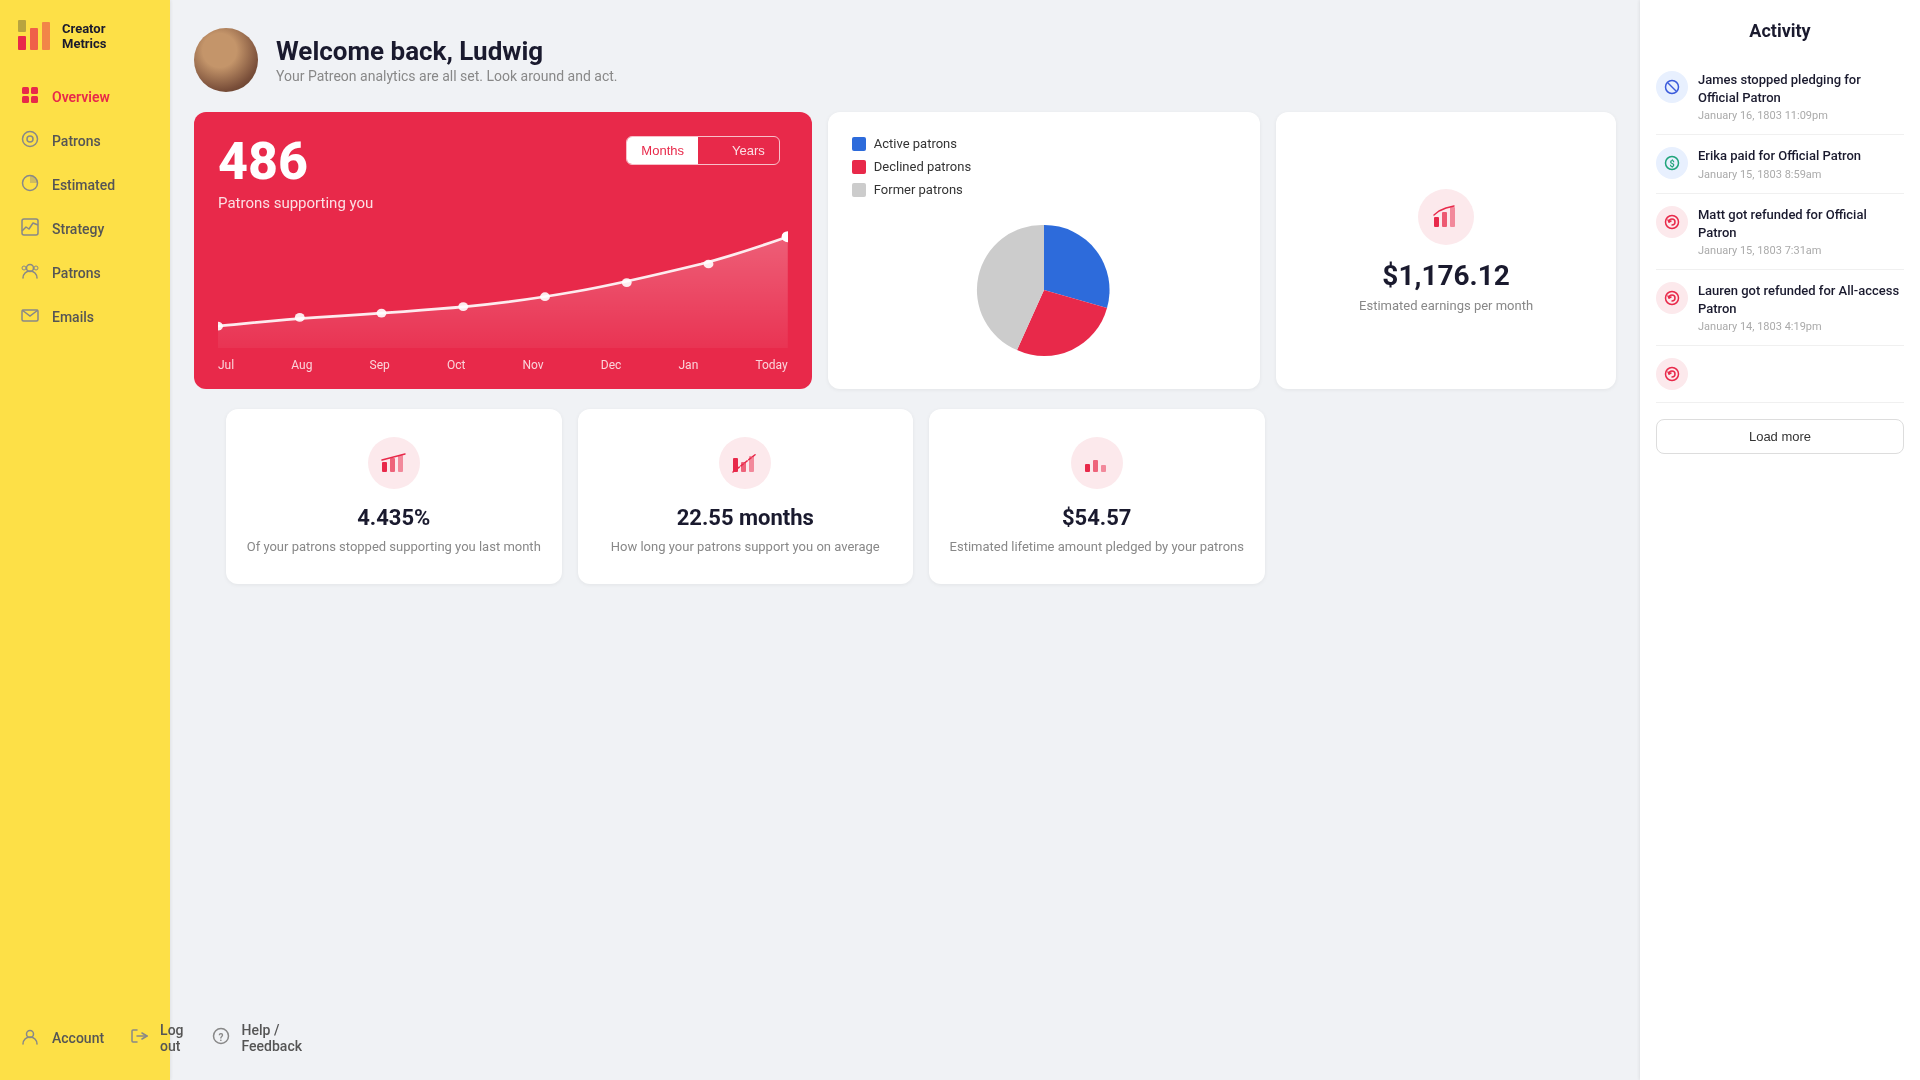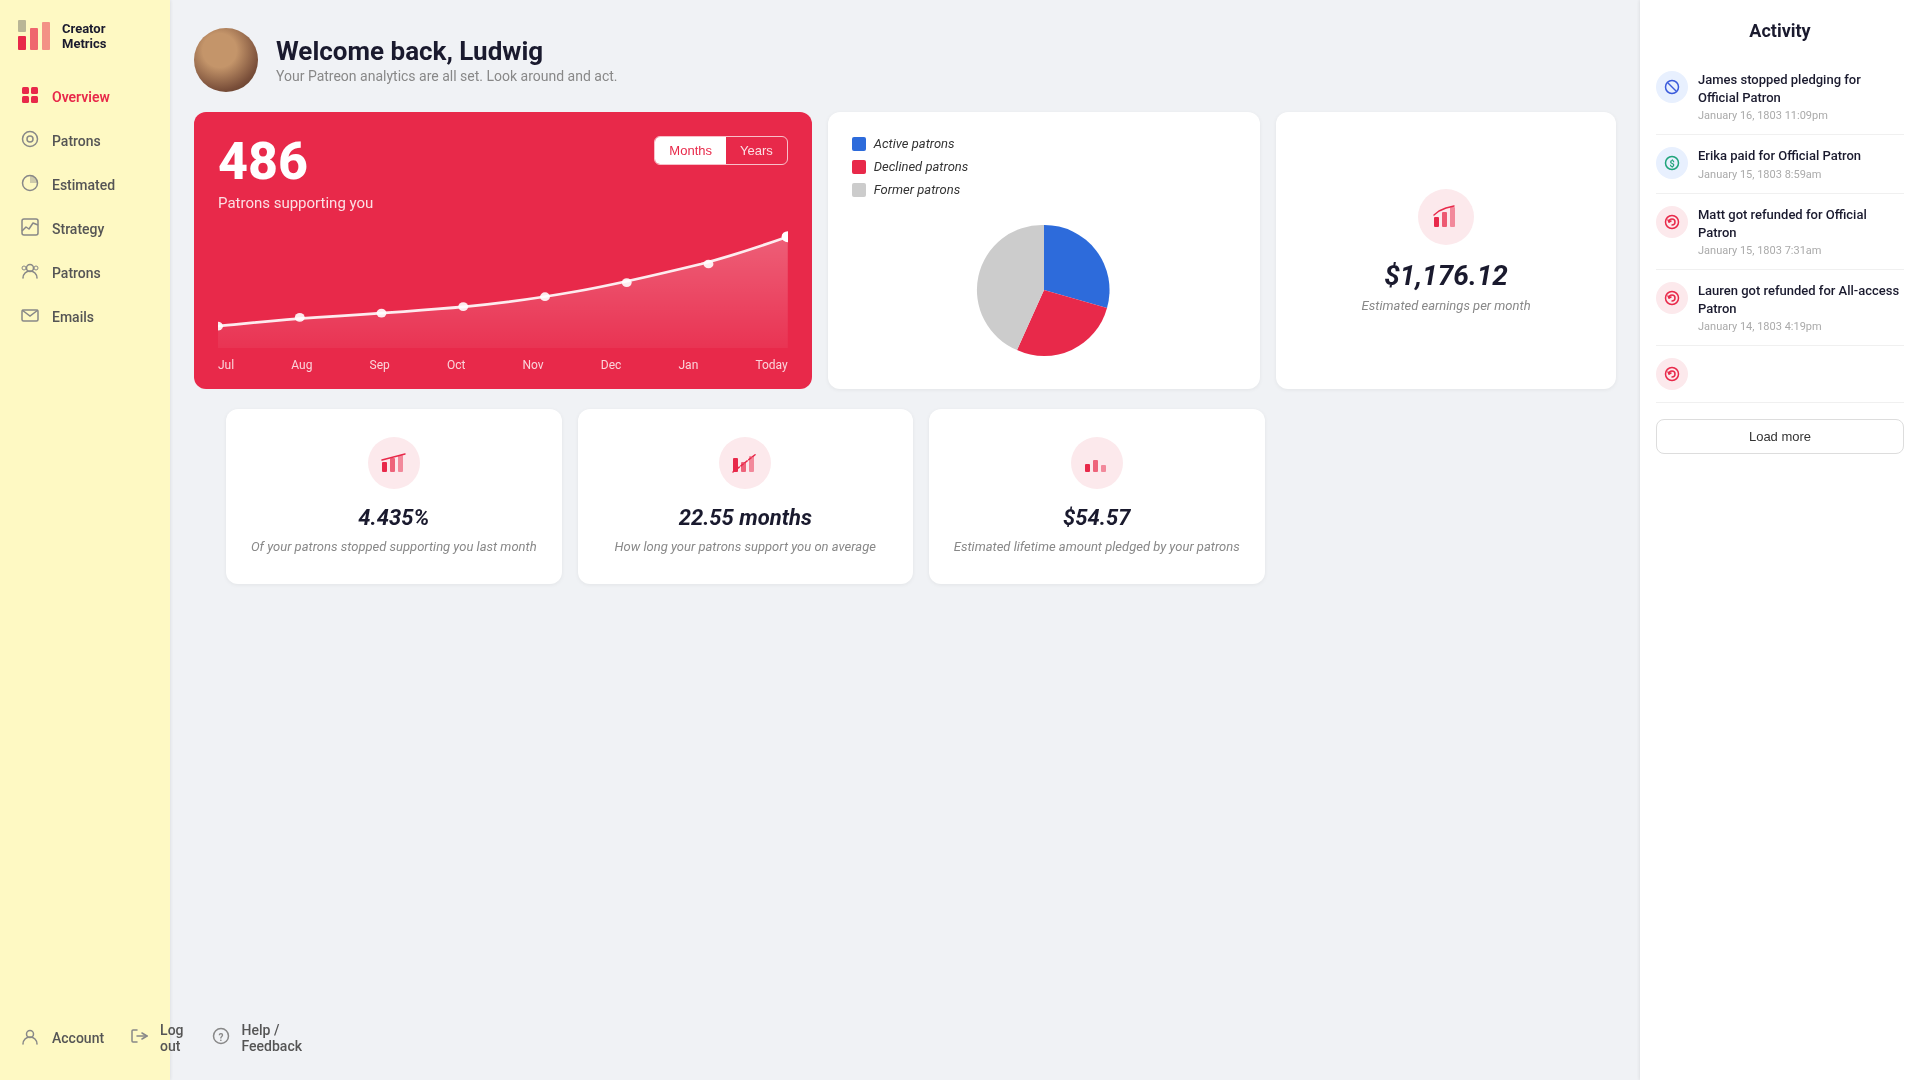--- a/index.html
+++ b/index.html
@@ -2,21 +2,21 @@
 <html><head>
   <meta charset="utf-8">
   <style>
     * { box-sizing: border-box; margin: 0; padding: 0; }
     body { font-family: -apple-system, BlinkMacSystemFont, 'Segoe UI', Roboto, sans-serif; background: #f0f2f5; display: flex; height: 100vh; overflow: hidden; }
 
     
     .sidebar {
       width: 170px;
       min-width: 170px;
-      background: #fef9c3;
+      background: #fde047;
       display: flex;
       flex-direction: column;
       padding: 0;
       box-shadow: 1px 0 3px rgba(0,0,0,0.07);
       z-index: 10;
     }
     .sidebar-logo {
       display: flex;
       align-items: center;
       gap: 10px;
@@ -109,21 +109,20 @@
       gap: 16px;
       padding-left: 32px;
     }
 
     
     .card {
       background: #fff;
       border-radius: 12px;
       padding: 24px;
       box-shadow: 0 1px 4px rgba(0,0,0,0.06);
-      font-style: italic;
     }
     .card-red {
       background: #e8294a;
       border-radius: 12px;
       padding: 24px;
       color: #fff;
       position: relative;
       overflow: hidden;
     }
 
@@ -135,25 +134,26 @@
       line-height: 1;
     }
     .patron-label {
       font-size: 15px;
       color: rgba(255,255,255,0.85);
       margin-top: 6px;
     }
     .toggle-buttons {
       position: absolute;
       top: 24px;
-      right: 24px;
+      right: 32px;
       display: flex;
       border: 1.5px solid rgba(255,255,255,0.7);
       border-radius: 6px;
       overflow: hidden;
+      gap: 20px;
     }
     .toggle-btn {
       padding: 6px 14px;
       font-size: 13px;
       font-weight: 500;
       cursor: pointer;
       border: none;
       background: transparent;
       color: rgba(255,255,255,0.85);
     }

